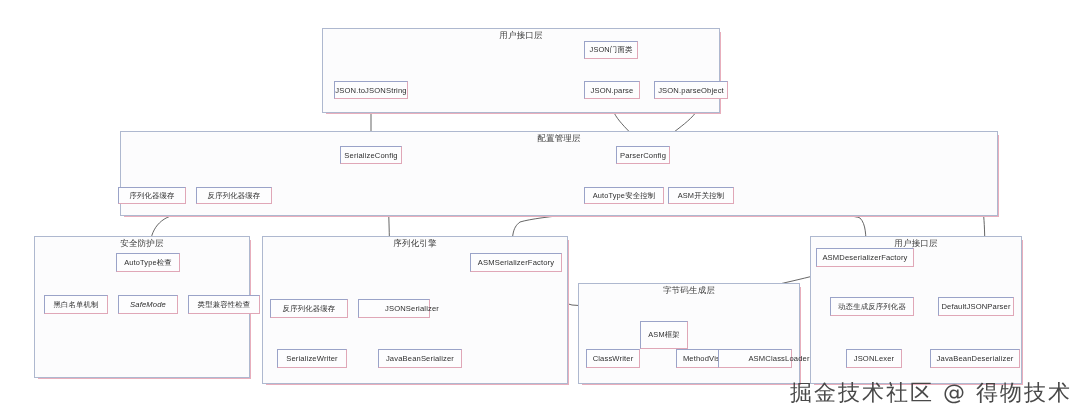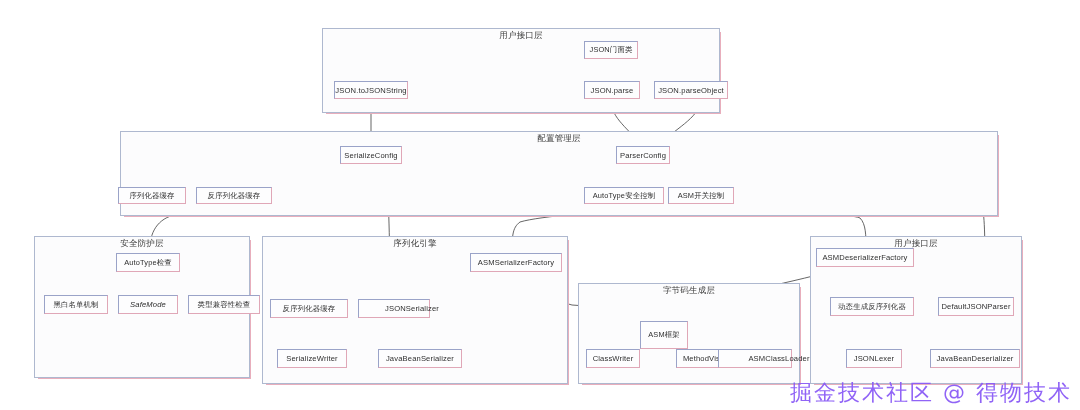--- a/index.html
+++ b/index.html
@@ -66,21 +66,21 @@
     white-space:nowrap;
     z-index:3;
   }
   .node.cn{ font-size:7.4px; }
   
   #watermark{
     position:absolute;
     right:8px;
     bottom:2px;
     font-size:22px;
-    color:#8b5cf6;
+    color:#404040;
     letter-spacing:2px;
     white-space:nowrap;
     font-family:"DejaVu Sans","Liberation Sans",sans-serif;
     z-index:9;
     opacity:.95;
   }
 </style>
 </head>
 <body>
 

